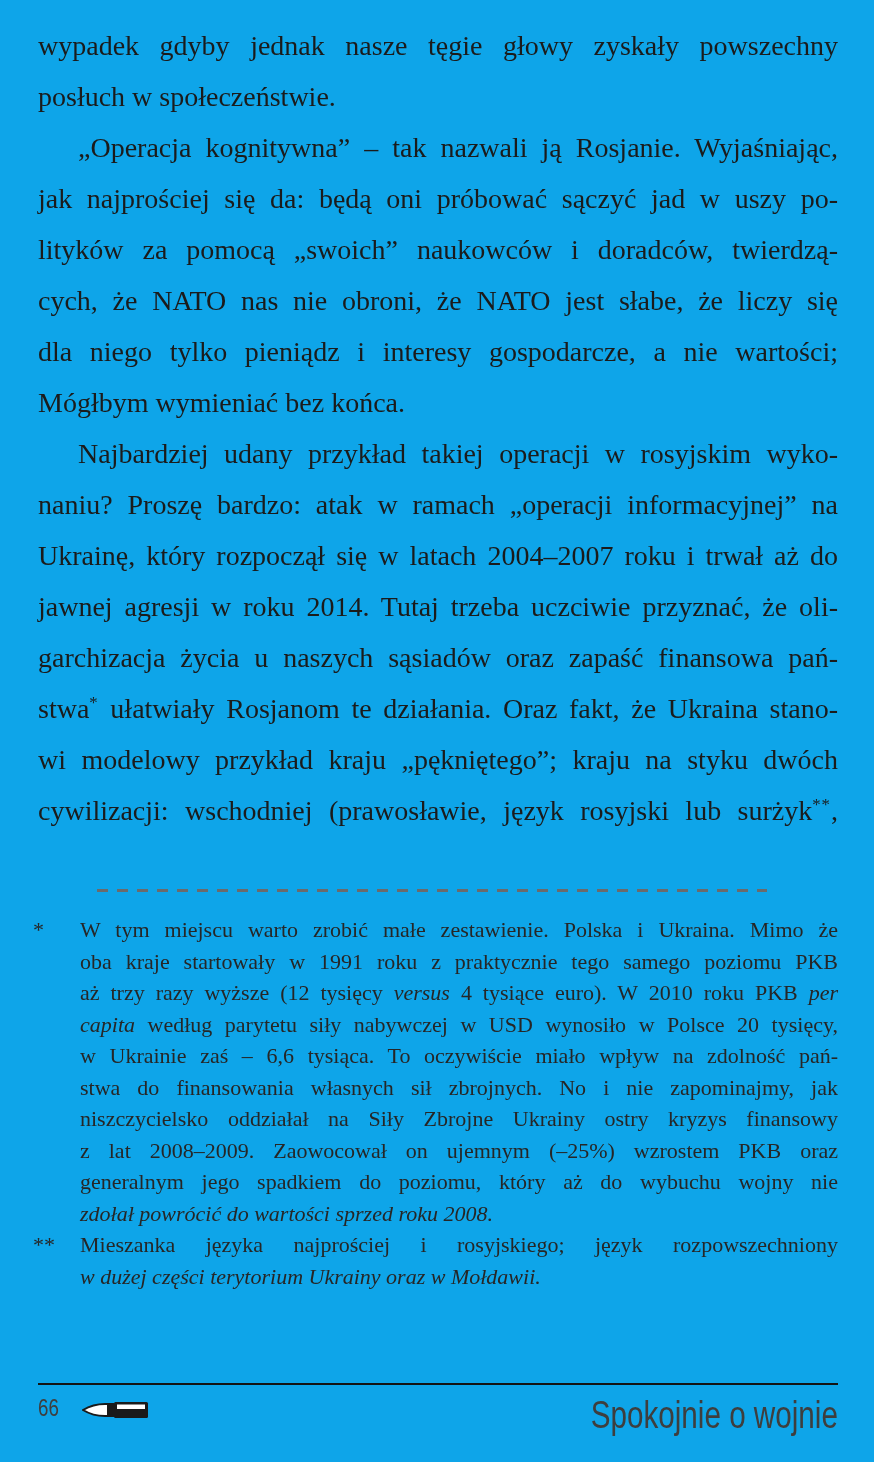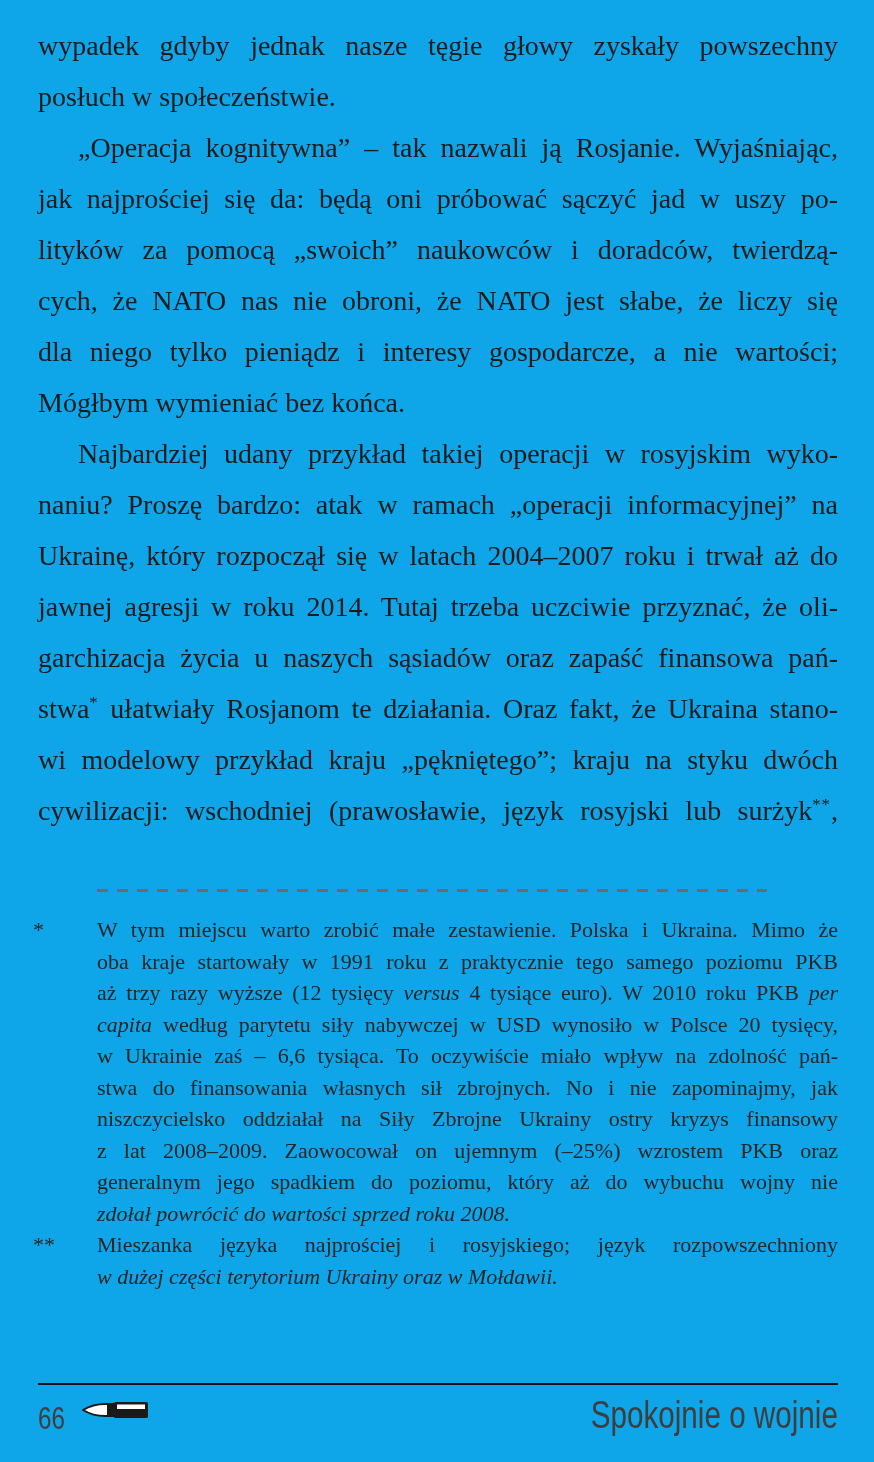--- a/index.html
+++ b/index.html
@@ -18,29 +18,29 @@
 
   
   .fn-sep { position:absolute; top:889px; left:97px; width:670px; height:3px;
             background:repeating-linear-gradient(90deg,#6b6b6b 0 11px,transparent 11px 20px); }
 
   
   .footnotes { position:absolute; top:914px; left:33px; width:805px;
                font-size:22px; line-height:31.5px; color:#262626; }
   .fn-item { display:flex; }
   .fn-marker { width:47px; flex:none; }
-  .fn-lines { flex:1; min-width:0;margin-left:17px; }
+  .fn-lines { flex:1; min-width:0; }
   .fn-ln { text-align:justify; text-align-last:justify; height:31.5px; }
   .fn-ln.last { text-align-last:left;font-style:italic; }
 
   
   .footer-rule { position:absolute; top:1383px; left:38px; width:800px; height:2px; background:#141414; }
   .footer { position:absolute; top:1390px; left:38px; width:800px; height:56px;
             font-family:"Liberation Sans", sans-serif; color:#3e3e3e; }
-  .page-num { position:absolute; left:0; top:11px; font-size:31px;text-align:center; }
+  .page-num { position:absolute; left:0; top:4px; font-size:24px;text-align:center; }
   .page-num .condense { display:inline-block; transform:scaleX(0.78); transform-origin:left center; }
   .book-title { position:absolute; right:0; top:4px; font-size:38px; }
   .book-title .condense { display:inline-block; transform:scaleX(0.78); transform-origin:right center; }
   .bullet-icon { position:absolute; left:44px; top:10px; }
 </style>
 </head>
 <body>
 
 <div class="page">
 

